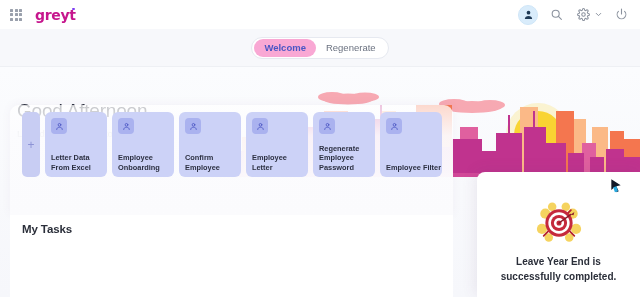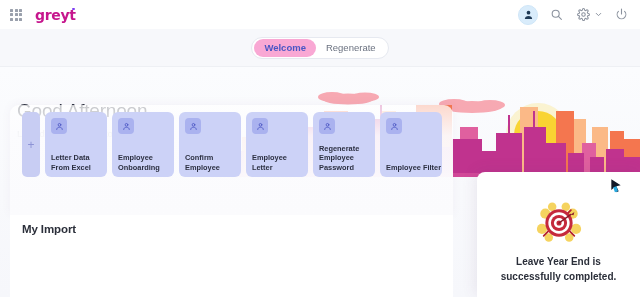--- a/index.html
+++ b/index.html
@@ -426,21 +426,21 @@
             <circle cx="12" cy="7.5" r="3.6"></circle>
               <path d="M4.5 20c0-4 3.4-6 7.5-6s7.5 2 7.5 6"></path>
           </svg>
         </div>
         <div class="lbl">Employee Filter</div>
       </div>
     </div>
   </div>
 
   <div class="tasks-panel">
-    <div class="tasks-title">My Import</div>
+    <div class="tasks-title">My Tasks</div>
   </div>
 
   <div class="notif">
     <svg class="cursor-arrow" viewBox="0 0 24 24">
       <path d="M5 2 L19 11 L12.5 12.5 L16 20 L13 21.5 L9.5 14 L5 18 Z" fill="#111827"></path>
       <rect x="9" y="13" width="5" height="8" fill="#29abe2" transform="rotate(-18 11 17)"></rect>
     </svg>
 
     <svg width="52" height="46" viewBox="0 0 60 54">
       <g fill="#f5cf4e" opacity="0.9">

